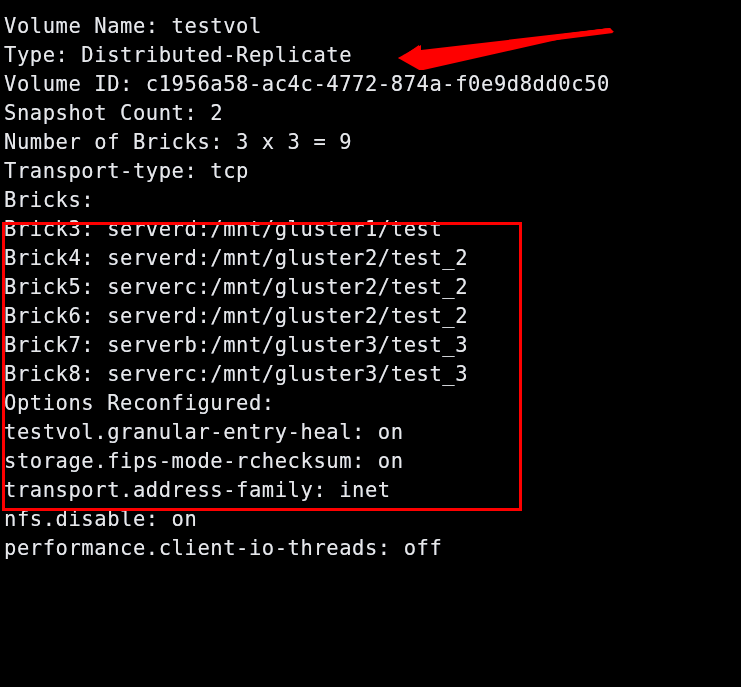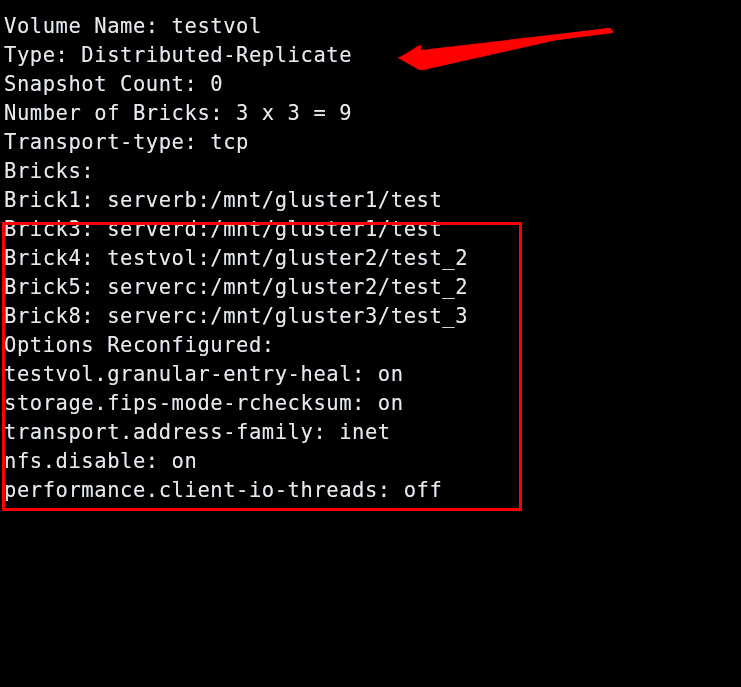--- a/index.html
+++ b/index.html
@@ -56,28 +56,30 @@
   }
 </style>
 </head>
 <body>
 
 <div id="screen">
 
   <div id="terminal">
     <span class="line">Volume Name: testvol</span>
     <span class="line">Type: Distributed-Replicate</span>
-    <span class="line">Snapshot Count: 0</span>
+    <span class="line">Volume ID: c1956a58-ac4c-4772-874a-f0e9d8dd0c50</span>
+    <span class="line">Snapshot Count: 2</span>
     <span class="line">Number of Bricks: 3 x 3 = 9</span>
     <span class="line">Transport-type: tcp</span>
     <span class="line">Bricks:</span>
-    <span class="line">Brick1: serverb:/mnt/gluster1/test</span>
     <span class="line">Brick3: serverd:/mnt/gluster1/test</span>
-    <span class="line">Brick4: testvol:/mnt/gluster2/test_2</span>
+    <span class="line">Brick4: serverd:/mnt/gluster2/test_2</span>
     <span class="line">Brick5: serverc:/mnt/gluster2/test_2</span>
+    <span class="line">Brick6: serverd:/mnt/gluster2/test_2</span>
+    <span class="line">Brick7: serverb:/mnt/gluster3/test_3</span>
     <span class="line">Brick8: serverc:/mnt/gluster3/test_3</span>
     <span class="line">Options Reconfigured:</span>
     <span class="line">testvol.granular-entry-heal: on</span>
     <span class="line">storage.fips-mode-rchecksum: on</span>
     <span class="line">transport.address-family: inet</span>
     <span class="line">nfs.disable: on</span>
     <span class="line">performance.client-io-threads: off</span>
   </div>
 
   <div id="brick-box"></div>

